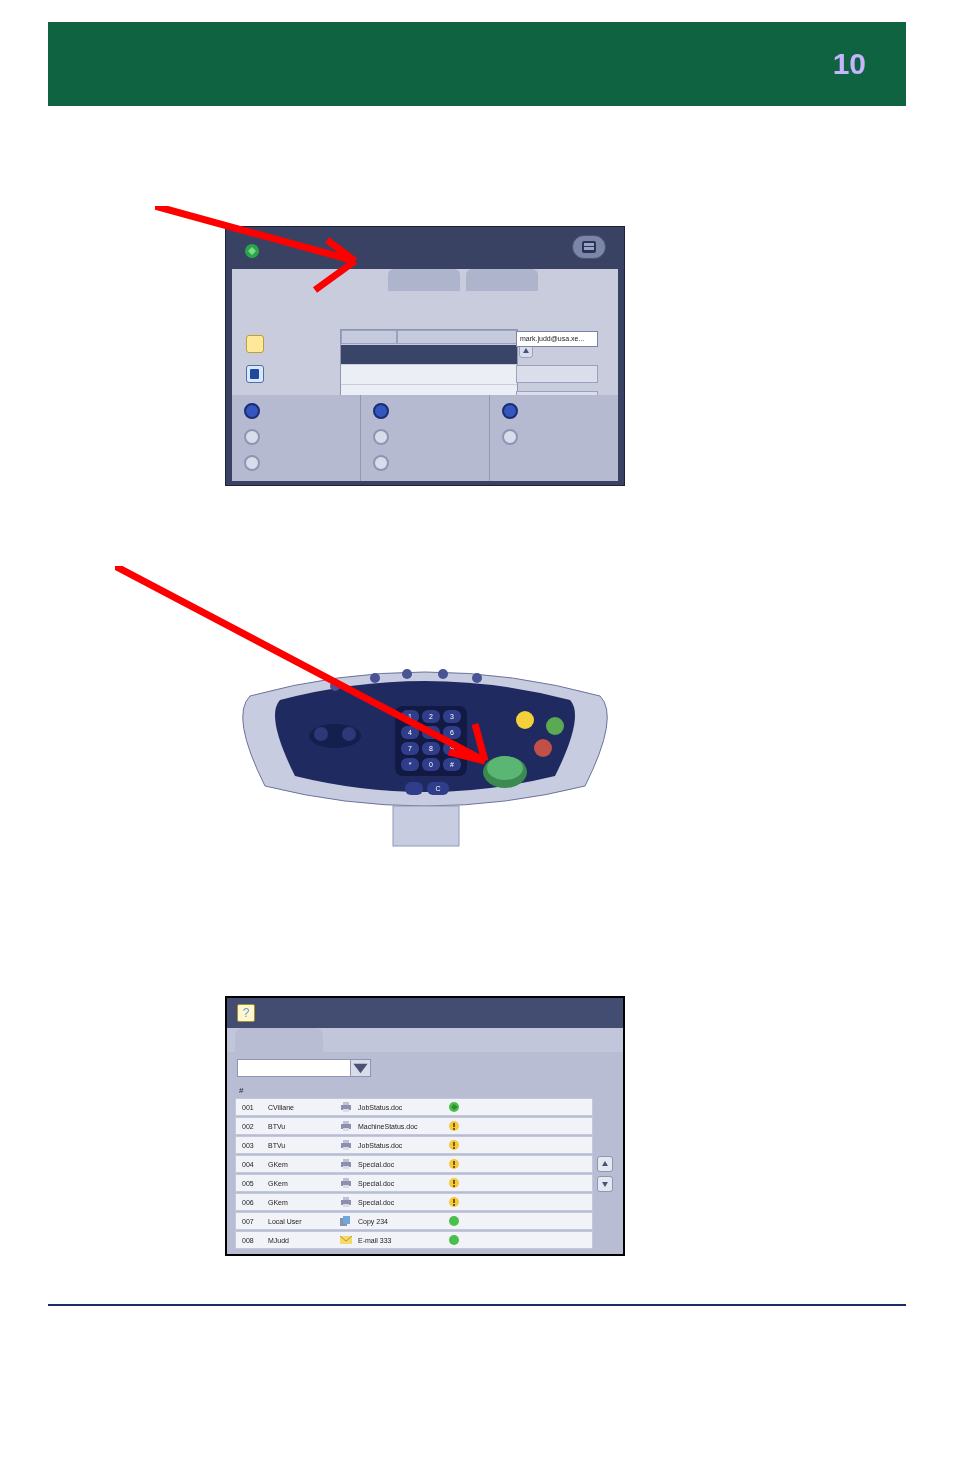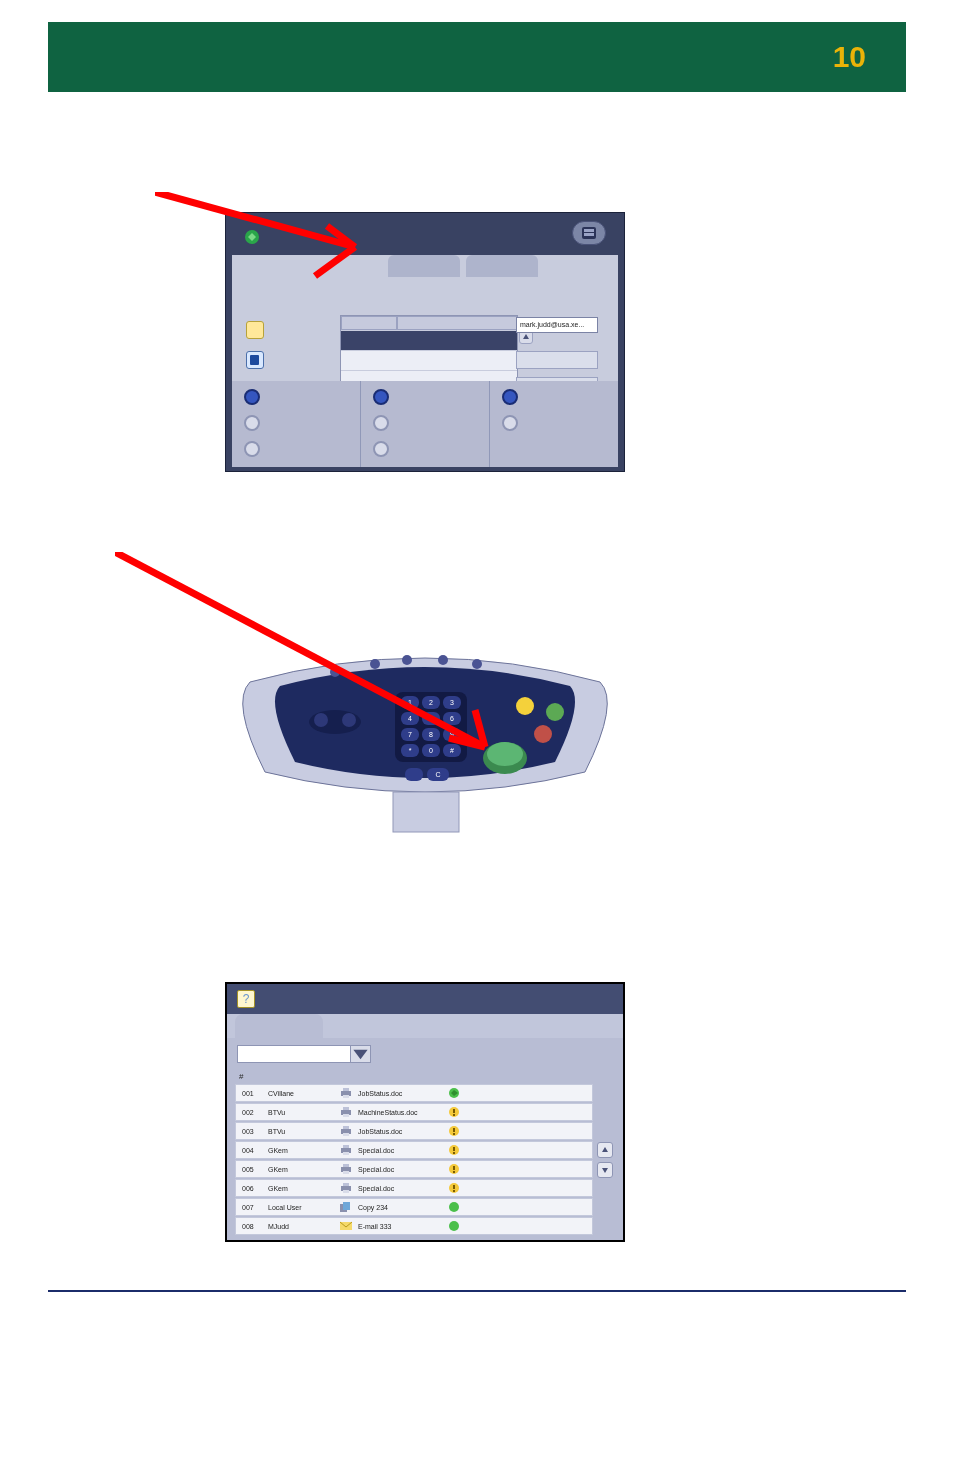--- a/index.html
+++ b/index.html
@@ -8,27 +8,27 @@
     background: #fff;
     width: 954px;
     margin: 0 auto;
   }
   .page {
     width: 954px;
     padding-bottom: 40px;
   }
   .header-bar {
     background: #0f6341;
-    height: 70px;
+    height: 84px;
     margin: 22px 48px 0 48px;
     display: flex;
     align-items: center;
     justify-content: flex-end;
     padding-right: 40px;
-    color: #eab308;
+    color: #c4b5fd;
     font-size: 30px;
     font-weight: bold;
   }
 
   
   .fig1-wrap {
     position: relative;
     width: 400px;
     height: 260px;
     margin: 120px 0 0 225px;

